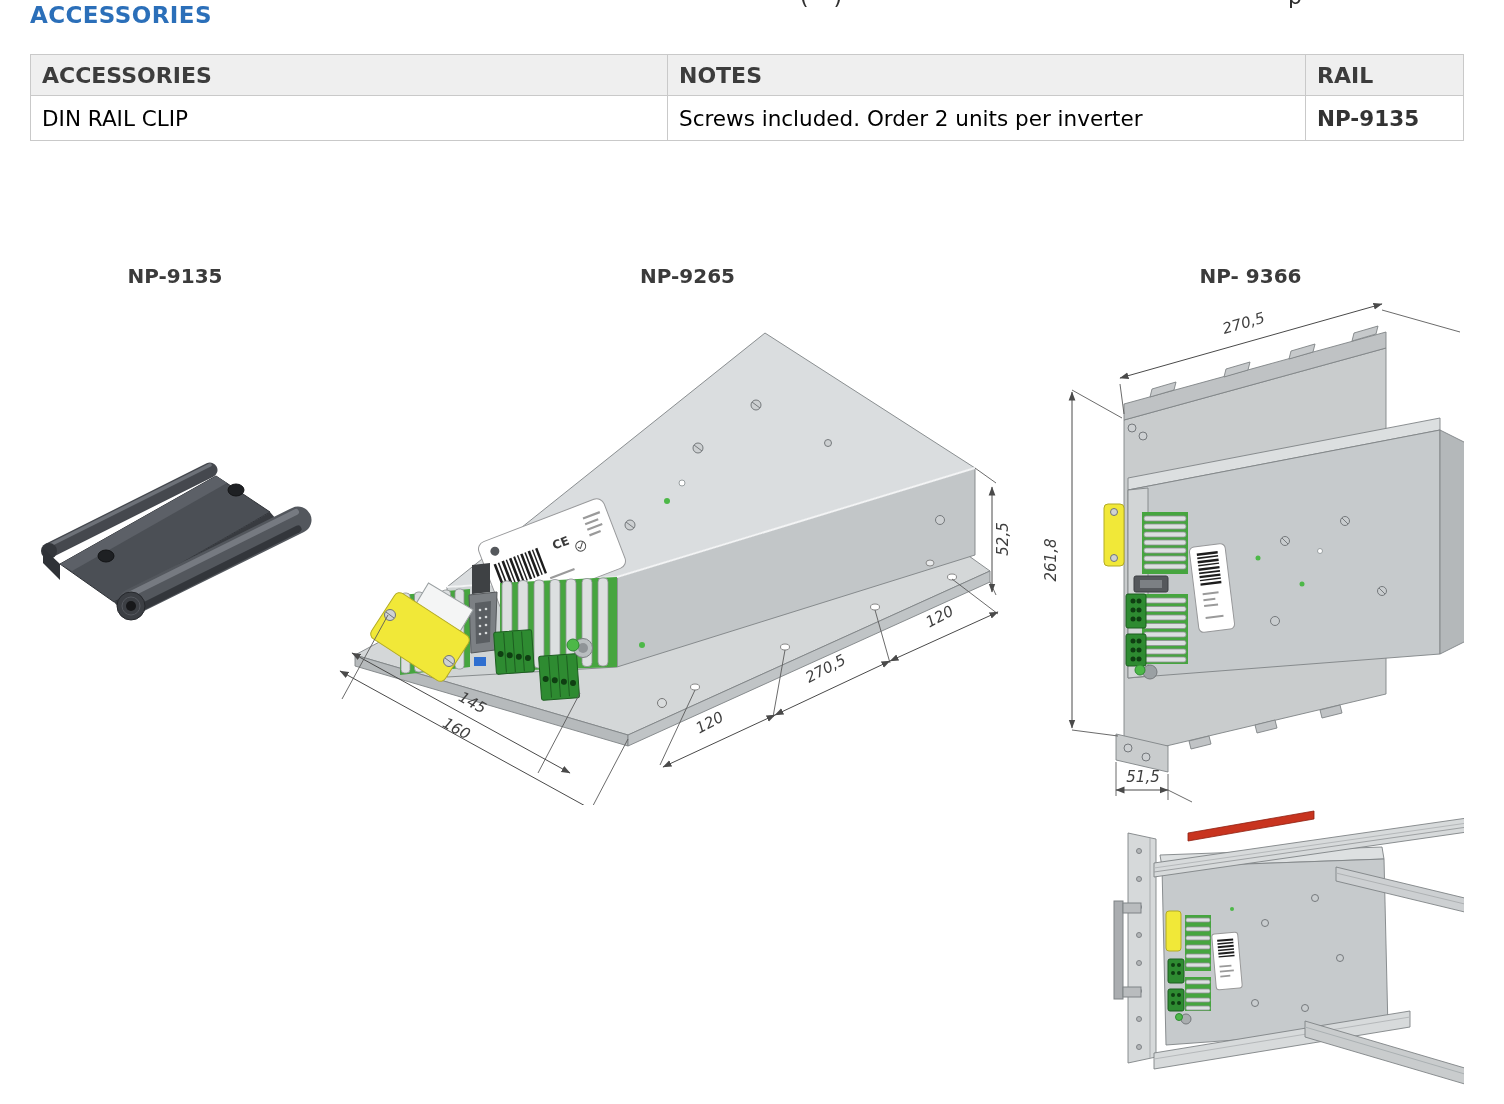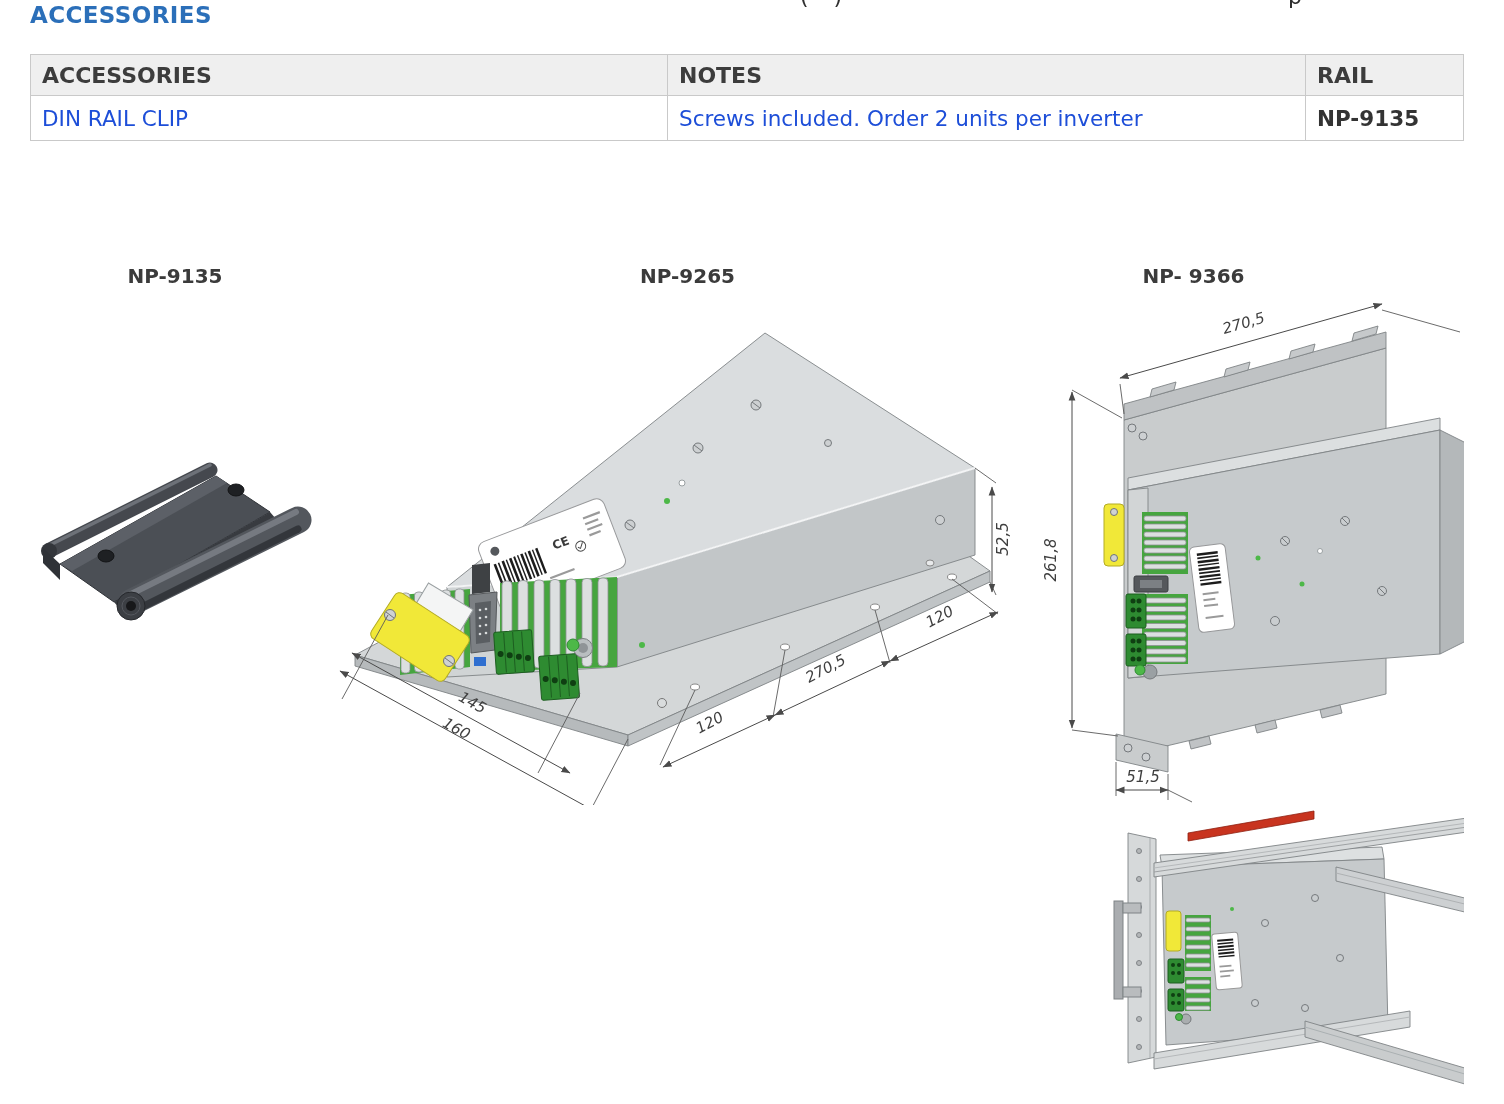--- a/index.html
+++ b/index.html
@@ -12,21 +12,21 @@
 
   .page-title{position:absolute;left:30px;top:2px;font-size:23px;font-weight:bold;
               color:#2b6fb9;letter-spacing:.4px;}
 
   table.acc{position:absolute;left:30px;top:54px;width:1433px;border-collapse:collapse;
             table-layout:fixed;font-size:21.5px;}
   table.acc col.c1{width:637px;} table.acc col.c2{width:638px;} table.acc col.c3{width:158px;}
   table.acc th,table.acc td{border:1px solid #c9c9c9;padding:0 0 0 11px;text-align:left;
             white-space:nowrap;overflow:hidden;}
   table.acc th{background:#efefef;height:40px;font-weight:bold;color:#3c3c3c;font-size:22px;}
-  table.acc td{height:44px;color:#1d4ed8;background:#fff;}
+  table.acc td{height:44px;color:#000000;background:#fff;}
   table.acc td.code{font-weight:bold;color:#333;}
 
   .fig-label{position:absolute;top:264px;font-size:20px;font-weight:bold;color:#3b3b3b;text-align:center;}
   .fig{position:absolute;}
 
   
   .dim{stroke:#4a4a4a;stroke-width:1;fill:none;}
   .ext{stroke:#5a5a5a;stroke-width:0.9;fill:none;}
   .dimtxt{font-style:italic;font-size:15px;fill:#3f3f3f;font-family:"DejaVu Sans","Liberation Sans",sans-serif;}
   .outl{stroke:#7f8386;stroke-width:0.9;}
@@ -59,21 +59,21 @@
       <tr>
         <td>DIN RAIL CLIP</td>
         <td>Screws included. Order 2 units per inverter</td>
         <td class="code">NP-9135</td>
       </tr>
     </tbody>
   </table>
 
   <div class="fig-label" style="left:100px;width:150px;">NP-9135</div>
   <div class="fig-label" style="left:610px;width:155px;">NP-9265</div>
-  <div class="fig-label" style="left:1116px;width:155px;">NP- 9366</div>
+  <div class="fig-label" style="left:1173px;width:155px;">NP- 9366</div>
 
   <svg class="fig" style="left:30px;top:430px;" width="310" height="260" viewBox="0 0 310 260">
     <g>
       <line x1="20" y1="120" x2="180" y2="40" stroke="#45484e" stroke-width="15" stroke-linecap="round"></line>
       <line x1="20" y1="115" x2="180" y2="35" stroke="#6d7178" stroke-width="3.5" stroke-linecap="round"></line>
       <circle cx="19" cy="121" r="8" fill="#33363b"></circle>
     </g>
     <g>
       <polygon points="13,118 30,134 30,150 13,133" fill="#2f3237"></polygon>
     </g>

